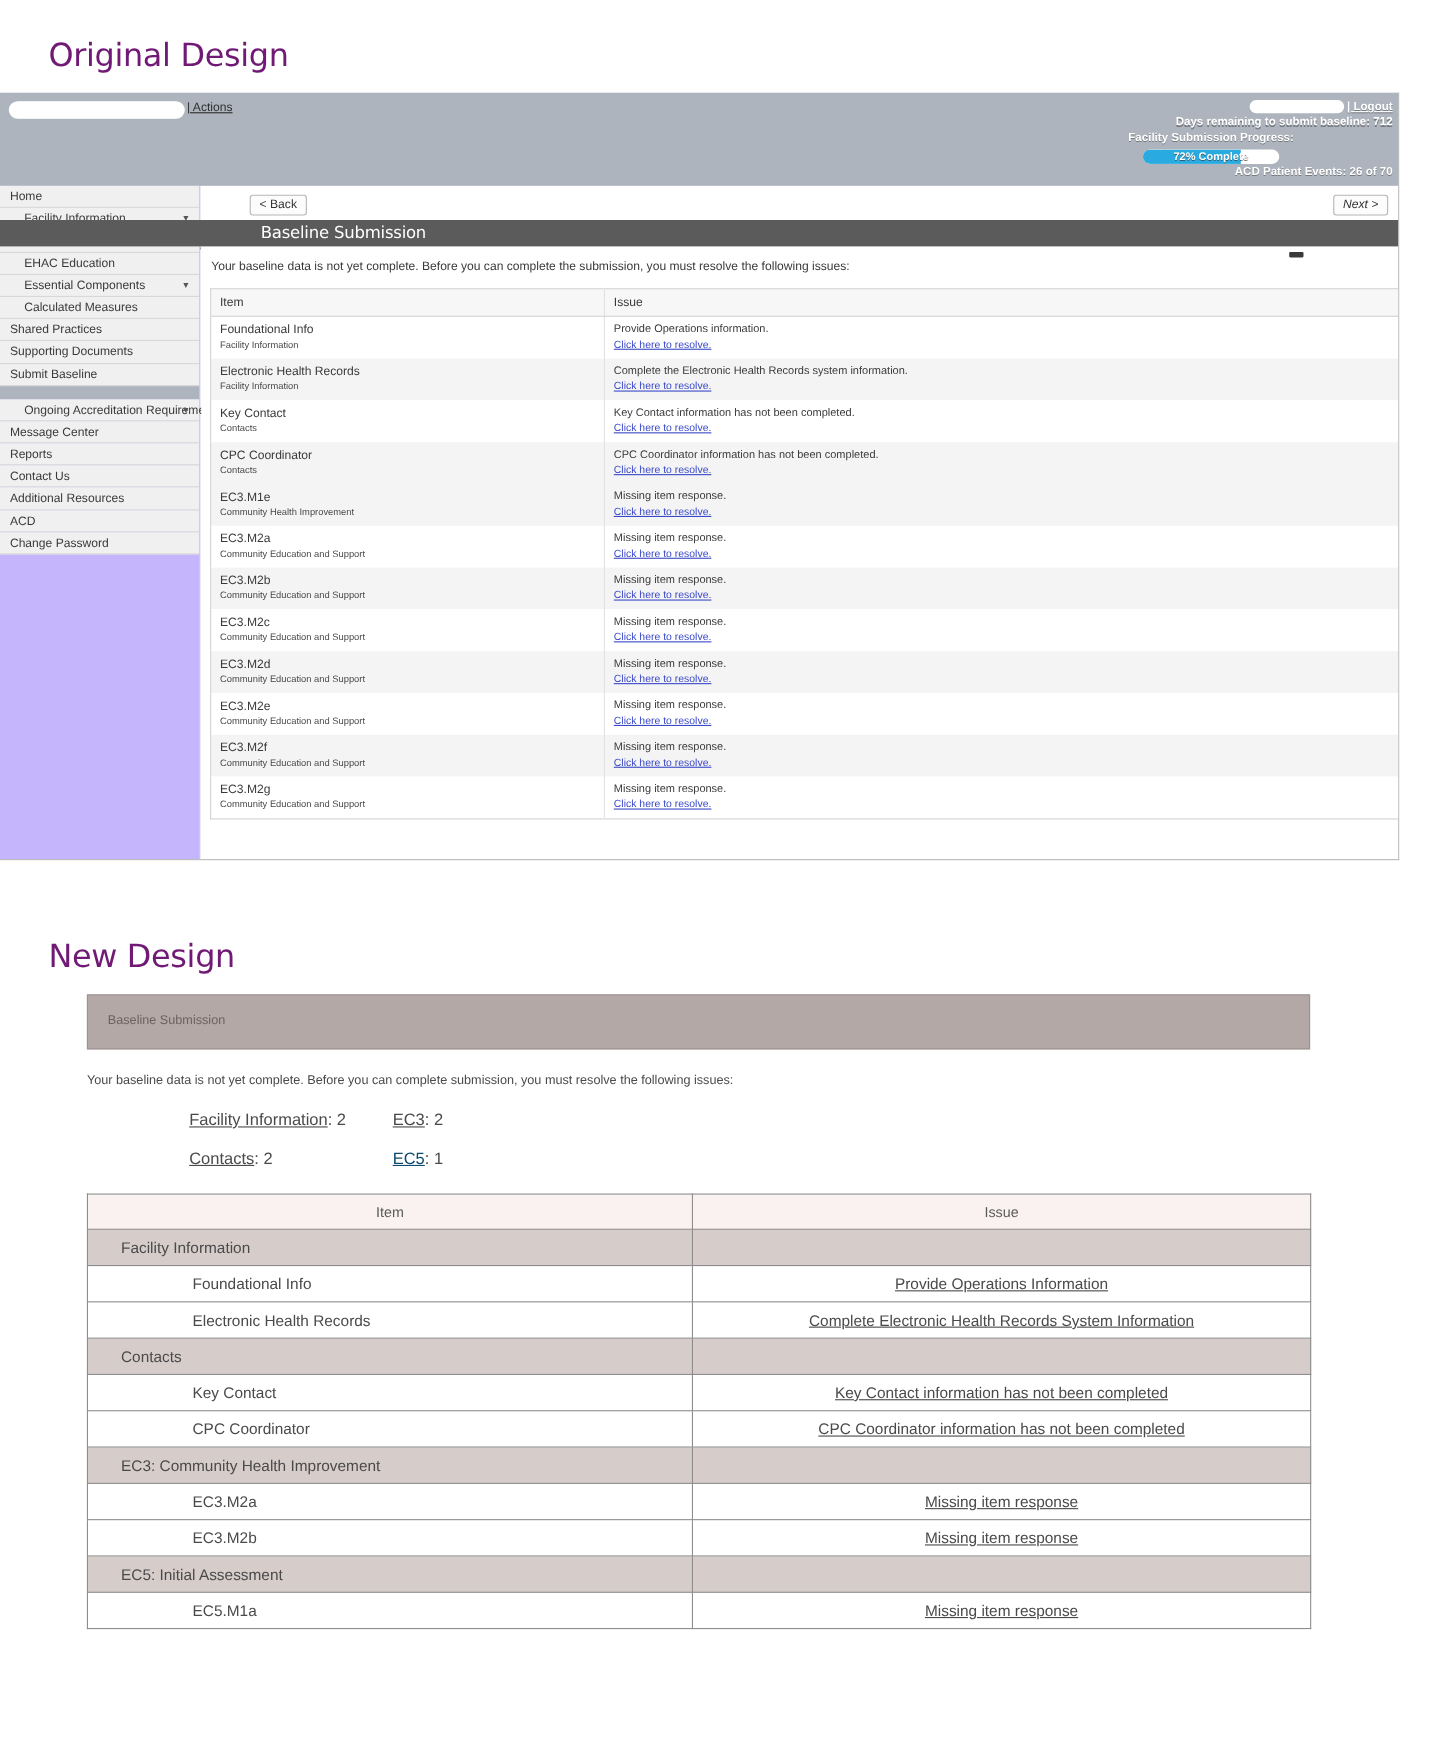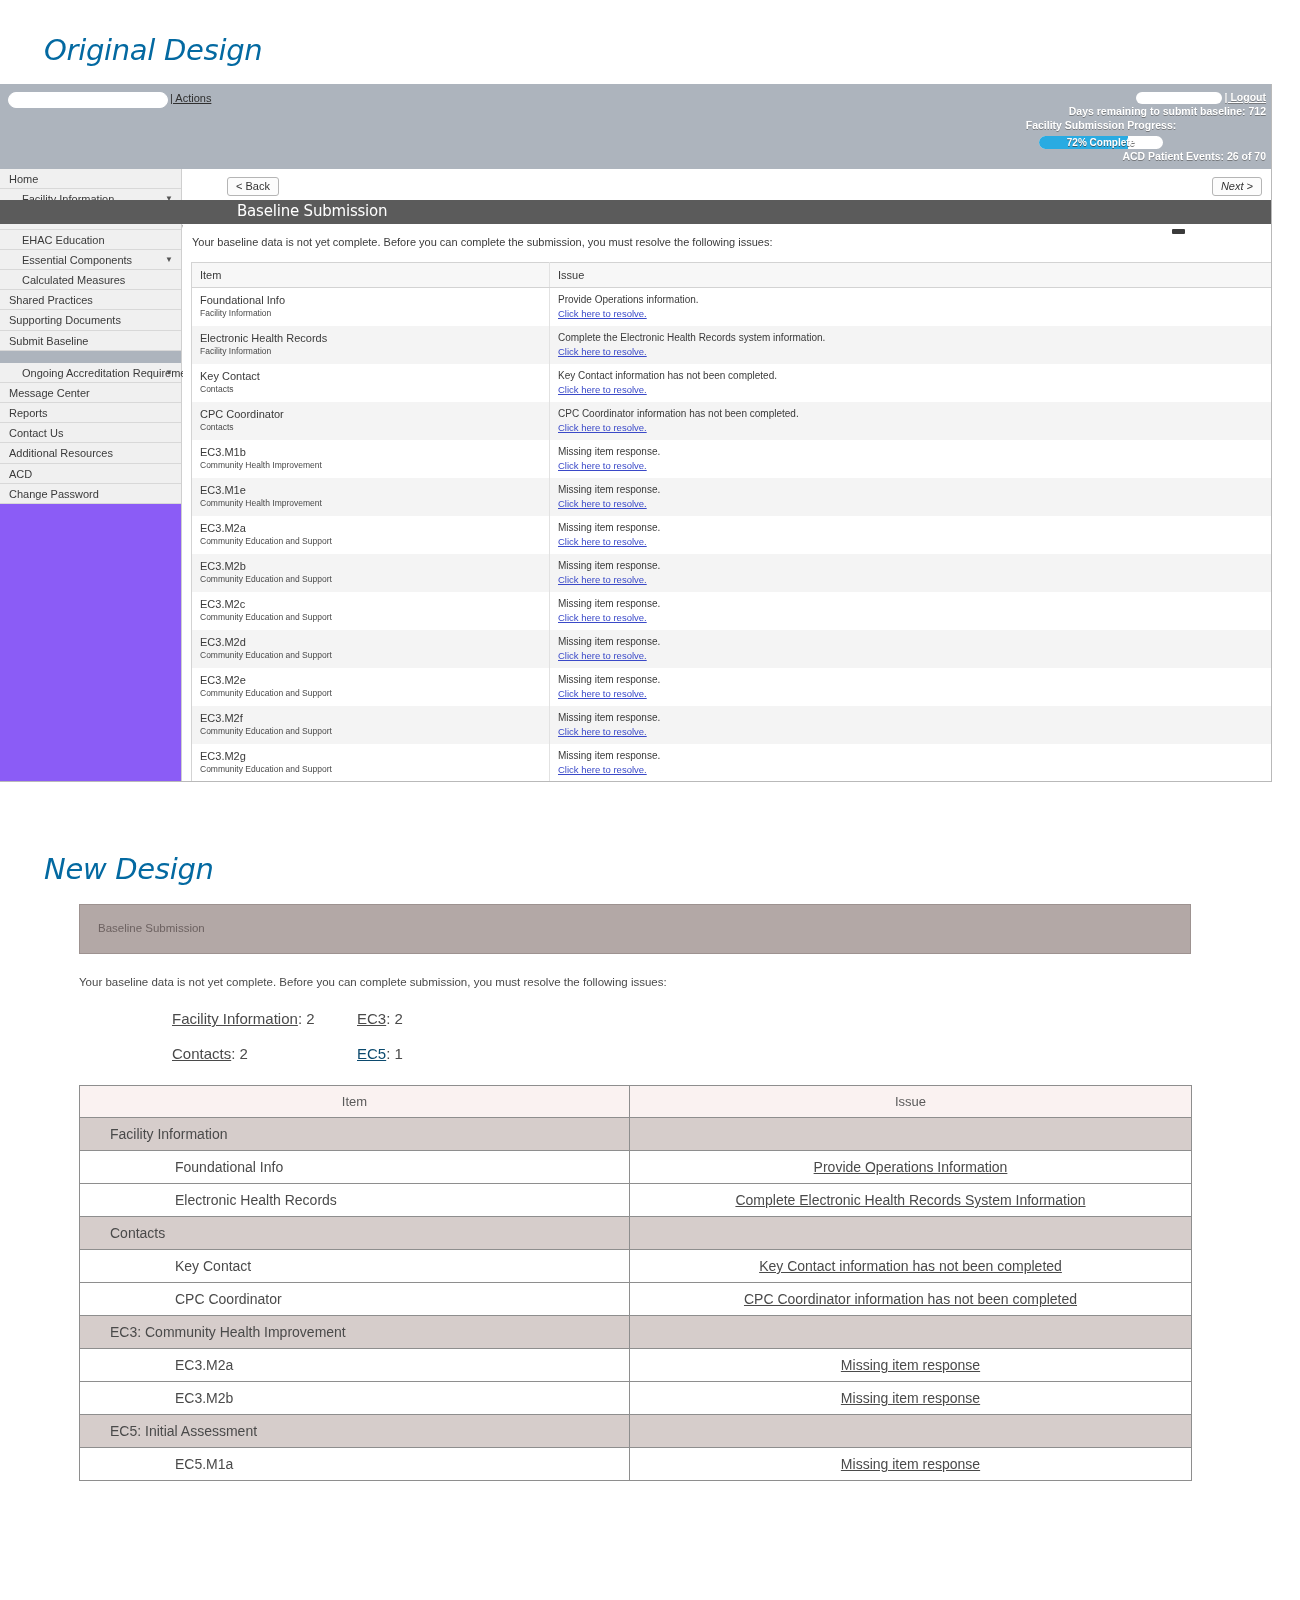--- a/index.html
+++ b/index.html
@@ -10,24 +10,23 @@
     font-family: "Liberation Sans", sans-serif;
     overflow: hidden;
   }
   .page { position: relative; width: 1300px; height: 1600px; }
 
   
   .section-heading {
     position: absolute;
     font-family: "DejaVu Sans", sans-serif;
     font-size: 29px;
-    color: #0369a1;
+    color: #701a75;
     letter-spacing: -0.3px;
     white-space: nowrap;
-    font-style: italic;
   }
   #orig-heading { left: 44px; top: 33px; }
   #new-heading  { left: 44px; top: 852px; }
 
   
   .orig-shot {
     position: absolute;
     left: 0px; top: 84px;
     width: 1272px; height: 698px;
     background: #ffffff;
@@ -125,21 +124,21 @@
     position: absolute; left: 0; right: 0; top: 0;
     font-size: 10px; font-weight: bold; color: #ffffff;
     line-height: 13px; text-align: center;
     text-shadow: 0 1px 0 rgba(60,60,60,.7);
   }
 
   
   .sidebar {
     position: absolute; left: 0; top: 85px;
     width: 182px; height: 613px;
-    background: #8b5cf6;
+    background: #c4b5fd;
     border-right: 1px solid #cfcfcf;
   }
   .nav-item {
     background: #f0f0f0;
     border-bottom: 1px solid #d8d8d8;
     font-size: 11px;
     color: #3a3a3a;
     height: 20.2px;
     line-height: 20.2px;
     padding-left: 9px;
@@ -412,30 +411,20 @@
           <tr class="alt">
             <td>
               <div class="oi-name">CPC Coordinator</div>
               <div class="oi-sub">Contacts</div>
             </td>
             <td>
               <div class="oi-issue">CPC Coordinator information has not been completed.</div>
               <a class="oi-link" href="#">Click here to resolve.</a>
             </td>
           </tr>
-          <tr>
-            <td>
-              <div class="oi-name">EC3.M1b</div>
-              <div class="oi-sub">Community Health Improvement</div>
-            </td>
-            <td>
-              <div class="oi-issue">Missing item response.</div>
-              <a class="oi-link" href="#">Click here to resolve.</a>
-            </td>
-          </tr>
           <tr class="alt">
             <td>
               <div class="oi-name">EC3.M1e</div>
               <div class="oi-sub">Community Health Improvement</div>
             </td>
             <td>
               <div class="oi-issue">Missing item response.</div>
               <a class="oi-link" href="#">Click here to resolve.</a>
             </td>
           </tr>

